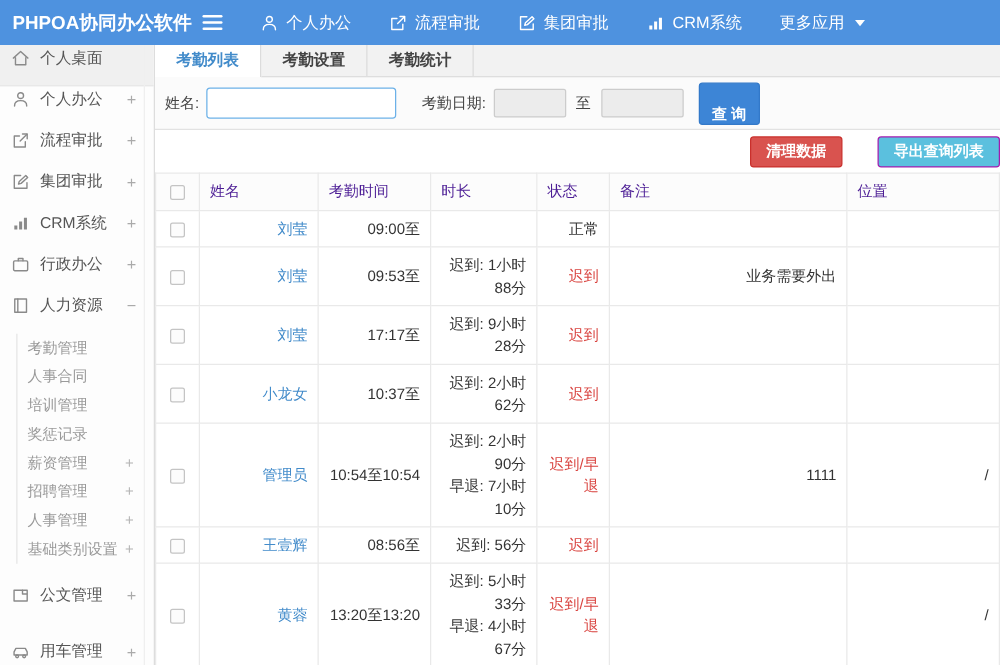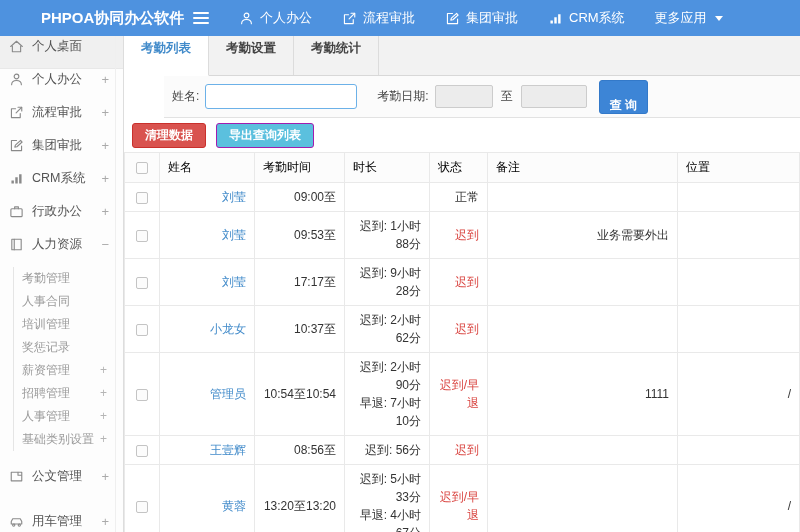--- a/index.html
+++ b/index.html
@@ -3,21 +3,21 @@
 <meta charset="utf-8">
 <style>
   :root{
     --accent:#4e92df; --link:#428bca; --danger:#d9534f; --info:#5bc0de; --late:#d9433f;
   }
   *{box-sizing:border-box;margin:0;padding:0;}
   html,body{width:800px;height:532px;overflow:hidden;}
   body{font-family:"Liberation Sans","DejaVu Sans",sans-serif;font-size:12px;color:#333;background:#fff;}
 
   
-  .topbar{height:36px;background:var(--accent);display:flex;align-items:center;color:#fff;padding-left:31px;}
+  .topbar{height:36px;background:var(--accent);display:flex;align-items:center;color:#fff;}
   .logo{font-size:15px;font-weight:bold;padding-left:10px;width:162px;white-space:nowrap;}
   .hamburger{display:flex;flex-direction:column;gap:3px;cursor:pointer;margin-right:30px;}
   .hamburger span{width:16px;height:2px;background:#fff;border-radius:1px;}
   #topnav{display:flex;align-items:center;gap:30px;font-size:13px;}
   .nav-item{display:flex;align-items:center;gap:6px;cursor:pointer;white-space:nowrap;}
   .nicon{display:inline-flex;align-items:center;}
   .caret{width:0;height:0;border-left:4px solid transparent;border-right:4px solid transparent;border-top:5px solid #fff;display:inline-block;margin-left:2px;}
 
   
   .main{display:flex;height:496px;}
@@ -29,44 +29,44 @@
   .side-item{height:33px;display:flex;align-items:center;padding:0 14px 12px 9px;color:#555;font-size:12.5px;cursor:pointer;white-space:nowrap;}
   .side-item.active{background:#f0f0f0;border-bottom:1px solid #e8e8e8;}
   .side-item .sicon{width:16px;margin-right:7px;color:#8a8a8a;display:inline-flex;}
   .side-item .expand{margin-left:auto;color:#aaa;font-size:13px;}
   .submenu{margin-left:13px;border-left:1px solid #e5e5e5;}
   .sub-item{height:23px;line-height:23px;padding-left:8px;padding-right:20px;color:#9a9a9a;font-size:12px;cursor:pointer;position:relative;white-space:nowrap;}
   .sub-item .expand{position:absolute;right:16px;color:#b5b5b5;}
   .submenu ~ .side-item{height:27px;margin-top:18px;}
 
   
-  .tabs{height:40px;background:#f2f2f2;border-bottom:1px solid #d8d8d8;display:flex;flex:none;}
+  .tabs{height:26px;background:#f2f2f2;border-bottom:1px solid #d8d8d8;display:flex;flex:none;}
   .tab{padding:0 17px;line-height:25px;font-weight:bold;font-size:12.5px;color:#444;border-right:1px solid #dcdcdc;cursor:pointer;white-space:nowrap;}
   .tab.active{background:#fff;color:var(--link);margin-bottom:-1px;border-bottom:1px solid #fff;}
 
   
-  .filter{height:42px;display:flex;align-items:center;border-bottom:1px solid #e2e2e2;background:#fbfbfb;padding-left:8px;flex:none;margin-left:40px;}
+  .filter{height:42px;display:flex;align-items:center;border-bottom:1px solid #e2e2e2;background:#fbfbfb;padding-left:8px;flex:none;}
   .flabel{color:#444;margin-right:6px;white-space:nowrap;}
   .name-input{width:152px;height:25px;border:1px solid #6cb1e8;border-radius:3px;outline:none;padding:0 5px;background:#fff;}
   .date-label{margin-left:20px;}
   .date-input{width:58px;height:23px;background:#ececec;border:1px solid #ccc;border-radius:2px;padding:0 4px;}
   .date-input.d2{width:66px;}
   .to{margin:0 8px;color:#444;}
   .search-btn{margin-left:12px;height:26px;padding:16px 10px;background:#3d85d6;color:#ffffff;border:1px solid #3379c9;border-radius:3px;font-weight:bold;font-size:12px;cursor:pointer;}
 
   
-  .actions{padding:5px 0 4px 8px;display:flex;gap:10px;align-items:center;flex:none;}
+  .actions{padding:5px 0 4px 8px;display:flex;gap:28px;align-items:center;flex:none;justify-content:flex-end;}
   .btn{height:25px;padding:0 12px;border-radius:3px;color:#fff;font-size:12px;font-weight:bold;cursor:pointer;}
   .btn.danger{background:var(--danger);border:1px solid #c9302c;}
   .btn.info{background:var(--info);border:1px solid #a21caf;}
 
   
   table{border-collapse:collapse;width:675px;table-layout:fixed;font-size:12px;}
   th,td{border:1px solid #e9e9e9;padding:5px 8px;text-align:left;vertical-align:middle;overflow:hidden;}
-  th{background:#fcfcfc;color:#000000;font-weight:normal;height:30px;margin-top:44px;}
+  th{background:#fcfcfc;color:#4c1d95;font-weight:normal;height:30px;margin-top:44px;}
   td{height:20px;line-height:18px;text-align:right;}
   .cb-cell{text-align:center;padding:5px 4px;}
   .cb{display:inline-block;width:12px;height:12px;border:1px solid #c4c4c4;border-radius:2px;background:#fcfcfc;vertical-align:middle;cursor:pointer;}
   .name-link{color:var(--link);cursor:pointer;text-decoration:none;}
   .duration{white-space:pre-line;}
   .status.late{color:var(--late);}
 </style>
 </head>
 <body>
 

